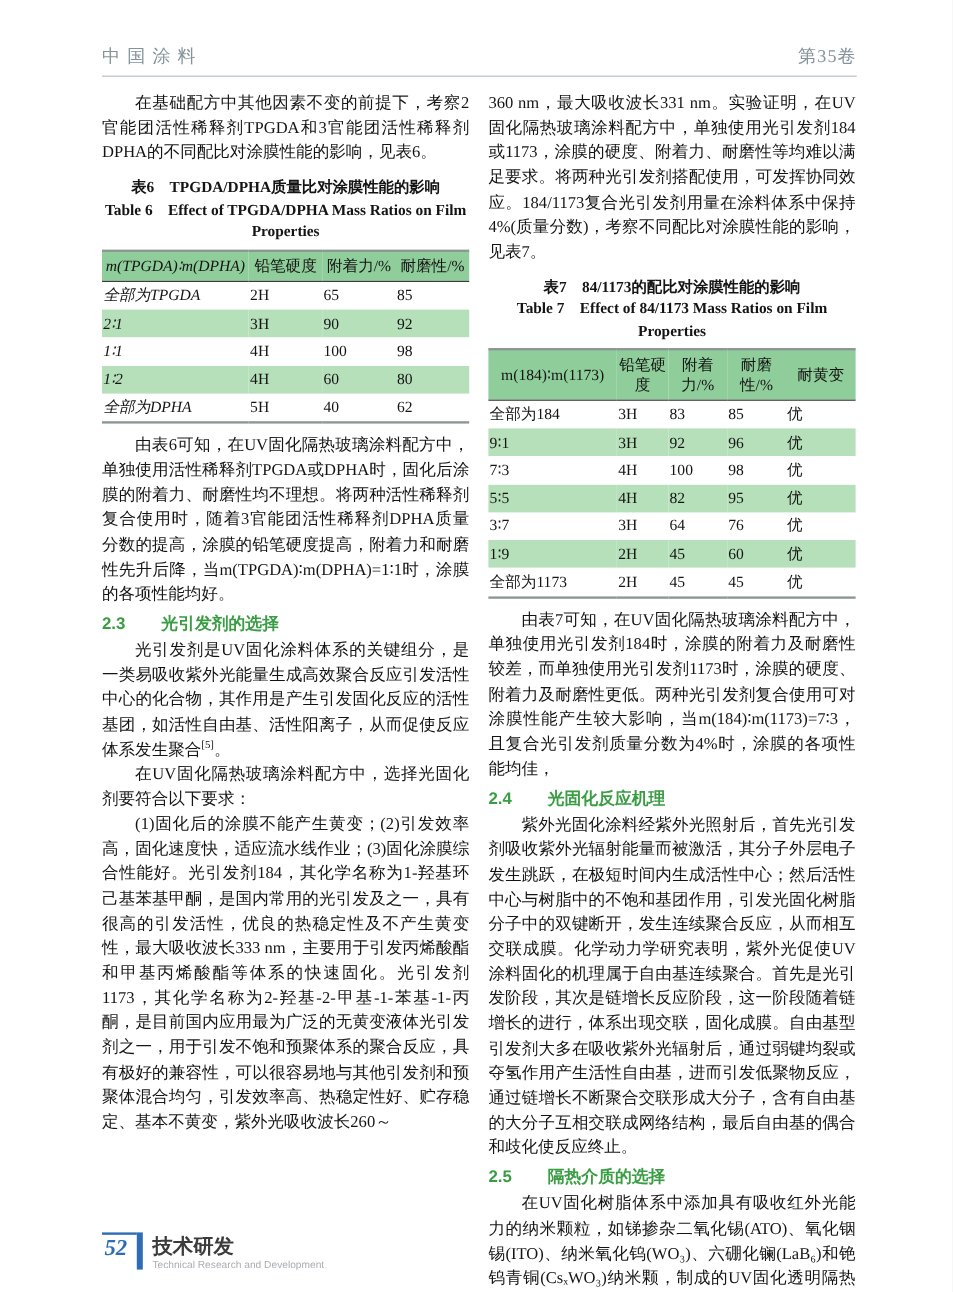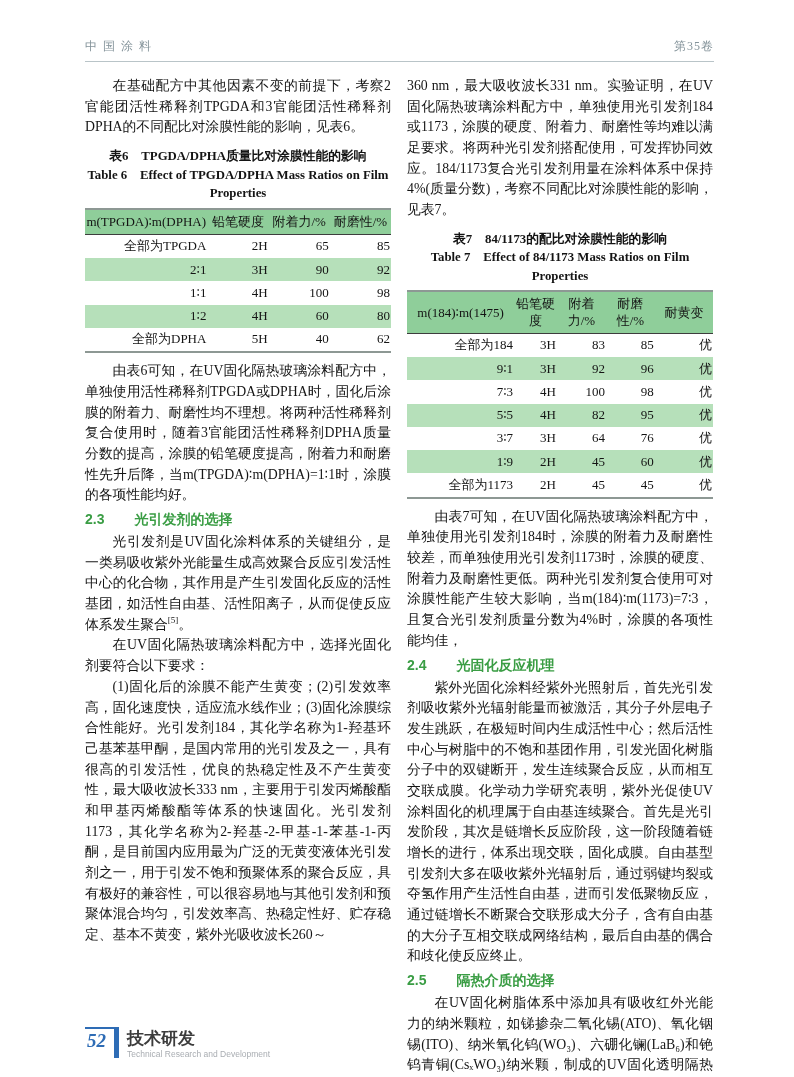--- a/index.html
+++ b/index.html
@@ -4,21 +4,21 @@
 <style>
   html,body{margin:0;padding:0;background:#e8e8e8;}
   .page{
     position:relative;width:794px;height:1077px;margin:0 auto;background:#ffffff;
     font-family:"Liberation Serif","DejaVu Serif",serif;color:#141414;overflow:hidden;
   }
   
   .running-head{
     position:absolute;top:38px;left:85px;right:80px;
     display:flex;justify-content:space-between;align-items:flex-end;
-    color:var(--header_gray,#84939a);font-size:12px;
+    color:var(--header_gray,#84939a);font-size:15px;
     border-bottom:1px solid var(--rule_gray,#b9c4c8);padding-bottom:6px;
   }
   .journal-name{letter-spacing:6px;}
   .volume{letter-spacing:1px;}
   
   .content{
     position:absolute;top:76px;left:85px;right:80px;
     display:flex;gap:16px;
   }
   .col{width:306px;font-size:13.8px;line-height:1.5;text-align:justify;}
@@ -42,23 +42,23 @@
   
   table.datatable{
     width:100%;border-collapse:collapse;font-size:13px;line-height:1.25;
     border-top:2px solid #8d9894;border-bottom:2px solid #8d9894;
     margin-bottom:8px;
   }
   table.datatable th{
     background:var(--table_header_bg,#8fce9a);font-weight:normal;
     border-bottom:1.5px solid #3d3d3d;padding:4px 1px;text-align:center;
   }
-  table.datatable td{padding:3.5px 1px;text-align:right;margin-top:25px;}
+  table.datatable td{padding:3.5px 1px;text-align:left;margin-top:25px;}
   table.datatable tr.hl td{background:var(--row_highlight_bg,#b6e0ba);}
-  #table6 th:first-child,#table6 td:first-child{width:40%;}
+  #table6 th:first-child,#table6 td:first-child{width:40%;font-style:italic;}
   #table6 th:nth-child(2),#table6 td:nth-child(2){width:20%;}
   #table6 th:nth-child(3),#table6 td:nth-child(3){width:20%;}
   #table6 th:nth-child(4),#table6 td:nth-child(4){width:20%;}
   #table7 th:first-child,#table7 td:first-child{width:35%;}
   #table7 th:nth-child(2),#table7 td:nth-child(2){width:14%;}
   #table7 th:nth-child(3),#table7 td:nth-child(3){width:16%;}
   #table7 th:nth-child(4),#table7 td:nth-child(4){width:16%;}
   #table7 th:nth-child(5),#table7 td:nth-child(5){width:19%;}
   
   .footer{position:absolute;left:85px;bottom:16px;display:flex;align-items:flex-start;}
@@ -147,21 +147,21 @@
     </div>
 
     <div class="col">
       <p>360 nm，最大吸收波长331 nm。实验证明，在UV固化隔热玻璃涂料配方中，单独使用光引发剂184或1173，涂膜的硬度、附着力、耐磨性等均难以满足要求。将两种光引发剂搭配使用，可发挥协同效应。184/1173复合光引发剂用量在涂料体系中保持4%(质量分数)，考察不同配比对涂膜性能的影响，见表7。</p>
 
       <p class="tbl-caption zh">表7　84/1173的配比对涂膜性能的影响</p>
       <p class="tbl-caption en">Table 7　Effect of 84/1173 Mass Ratios on Film Properties</p>
       <table id="table7" class="datatable">
           <thead>
             <tr>
-              <th>m(184)∶m(1475)</th>
+              <th>m(184)∶m(1173)</th>
               <th>铅笔硬度</th>
               <th>附着力/%</th>
               <th>耐磨性/%</th>
               <th>耐黄变</th>
             </tr>
           </thead>
           <tbody>
             <tr>
               <td>全部为184</td>
               <td>3H</td>

